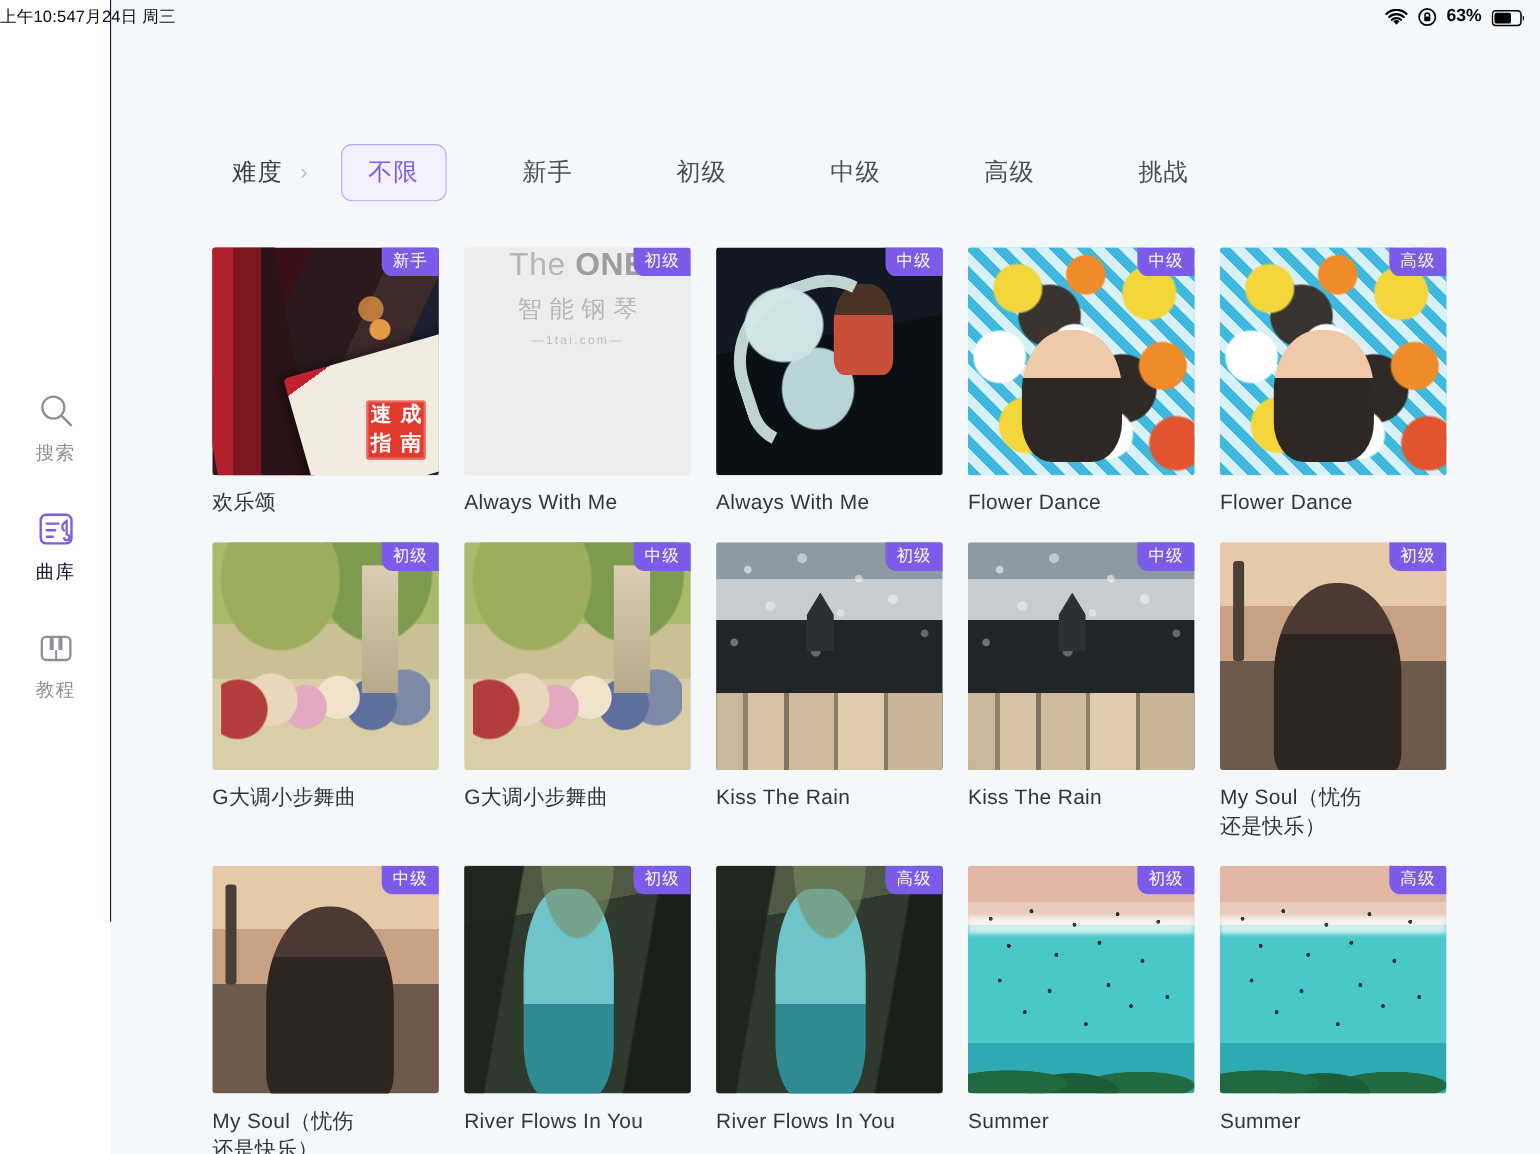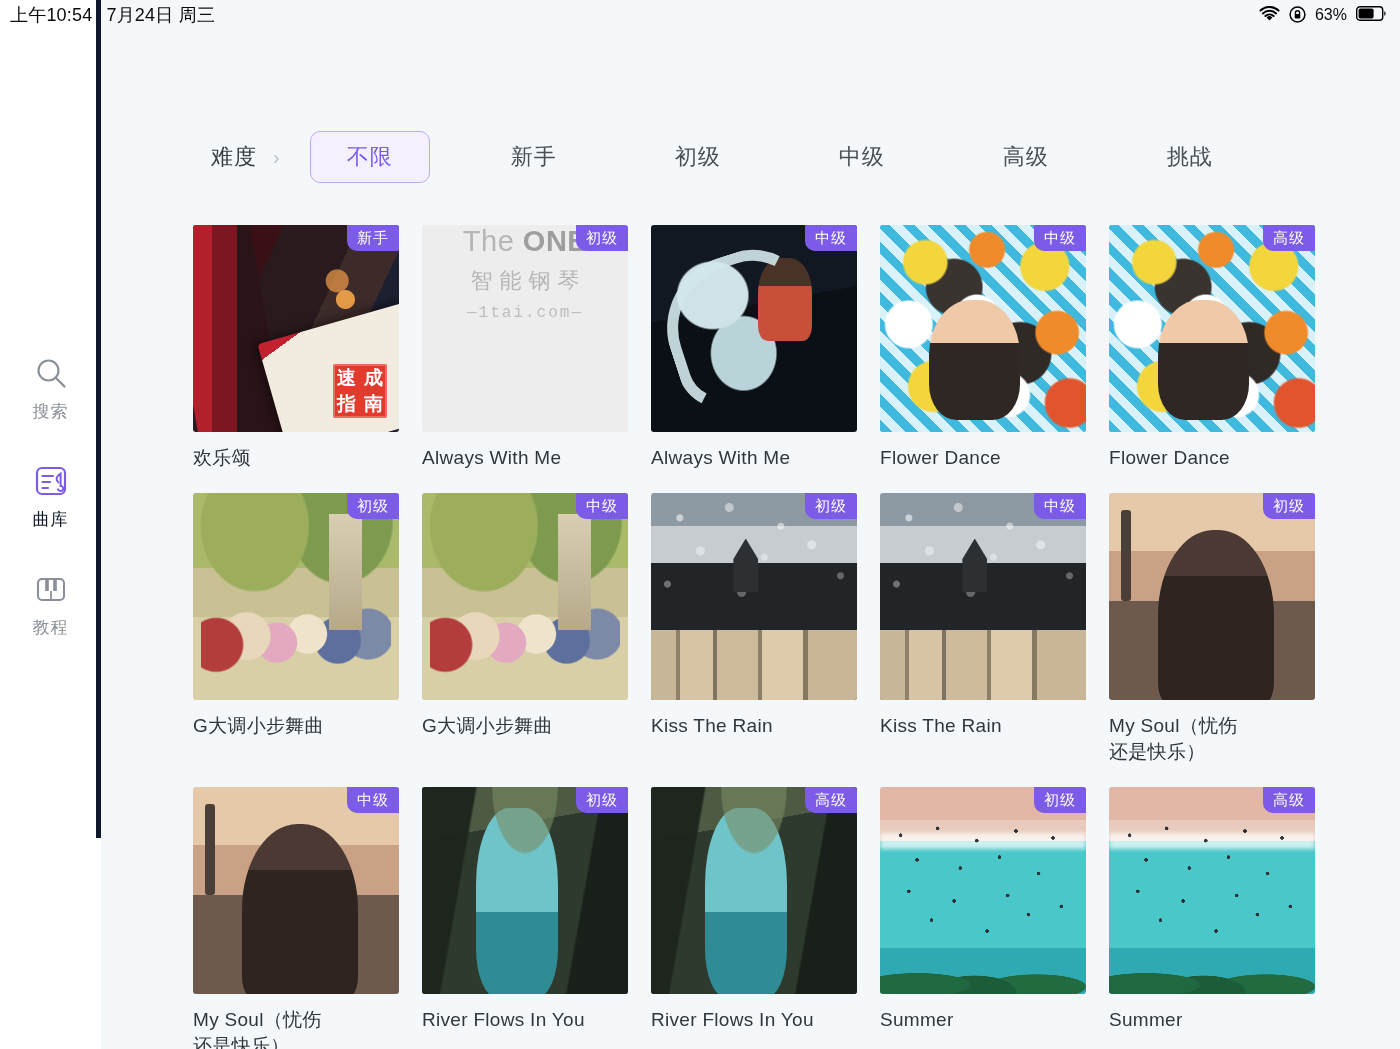--- a/index.html
+++ b/index.html
@@ -11,35 +11,35 @@
   }
   #app { position: relative; width: 1400px; height: 1049px; background:#fff; }
 
   
   .statusbar {
     position: absolute; top:0; left:0; width:1400px; height:30px;
     display:flex; align-items:center; z-index: 40;
     pointer-events:none;
   }
   .sb-left {
-    display:flex; align-items:center; gap:14px;
-    padding-left:10px; font-size:18px; color:#0b0b0b; font-weight:500;
+    display:flex; align-items:center; 
+    font-size:15px; color:#0b0b0b; font-weight:500;
     letter-spacing:.2px;
   }
   .sb-right {
-    margin-left:auto; display:flex; align-items:flex-start; gap:9px;
-    padding-right:14px; font-size:16px; color:#0b0b0b; font-weight:400;
+    margin-left:auto; display:flex; align-items:flex-end; gap:9px;
+    padding-right:14px; font-size:16px; color:#0b0b0b; font-weight:700;
   }
   .ico { display:inline-block; line-height:0; }
 
   
   .rail {
     position:absolute; left:0; top:0; width:101px; height:838px;
     background:#ffffff; z-index: 30;
-    border-right:5px solid #0f172a;
+    border-right:1px solid #0f172a;
   }
   .rail-mid {
     position:absolute; left:0; top:355px; width:101px;
     display:flex; flex-direction:column; align-items:center; gap:40px;
   }
   .rail-bottom {
     position:absolute; left:0; bottom:26px; width:101px;
     display:flex; flex-direction:column; align-items:center;
   }
   .rail-item {
@@ -85,21 +85,21 @@
   
   .filters {
     position:absolute; left:0; top:97px; width:100%; height:120px;
     display:flex; align-items:center; padding-left:110px;
   }
   .f-label {
     font-size:22px; color:#3a3f45; letter-spacing:1px;
   }
   .f-caret { margin:0 4px 0 16px; font-size:20px; color:#b9bfc6; }
   .f-chip {
-    margin-left:26px; padding:10px 36px; font-size:22px; color:#4a4f55;
+    margin-left:26px; padding:10px 24px; font-size:22px; color:#4a4f55;
     border-radius:10px; border:1px solid transparent; cursor:pointer;
     letter-spacing:1px; white-space:nowrap;
   }
   .f-chip.selected {
     color:#7c5be8; background:#f4f0ff; border-color:#bda8f2;
   }
   .f-chip.plain { margin-left:44px; }
 
   
   .grid {
@@ -157,21 +157,21 @@
   }
 
   
   .art-logo {
     background:#ededed; display:flex; flex-direction:column;
     align-items:center; justify-content:flex-start; gap:8px;
   }
   .logo-l1 { font-size:29px; color:#b6b6b6; letter-spacing:.5px; }
   .logo-l1 b { color:#9e9e9e; font-weight:bold; }
   .logo-l2 { font-size:22px; color:#b6b6b6; letter-spacing:7px; text-indent:7px; }
-  .logo-l3 { font-size:16px; color:#bdbdbd; letter-spacing:2px; font-family:Liberation Mono, monospace; }
+  .logo-l3 { font-size:11px; color:#bdbdbd; letter-spacing:2px; font-family:Liberation Sans, sans-serif; }
 
   
   .art-spirit {
     background:
       radial-gradient(ellipse at 64% 40%, #d8593e 0 11%, transparent 12%),
       radial-gradient(ellipse at 66% 28%, #6b4632 0 9%, transparent 10%),
       radial-gradient(ellipse at 30% 34%, #cfe3e6 0 17%, transparent 18%),
       radial-gradient(ellipse at 45% 62%, #b9d4d8 0 20%, transparent 21%),
       linear-gradient(170deg,#111821 0 40%, #0b1016 40% 100%);
   }

